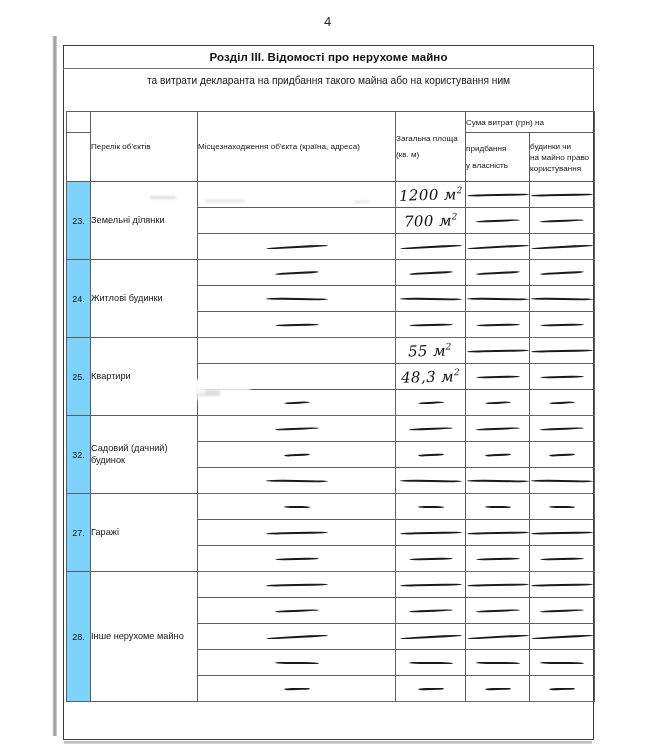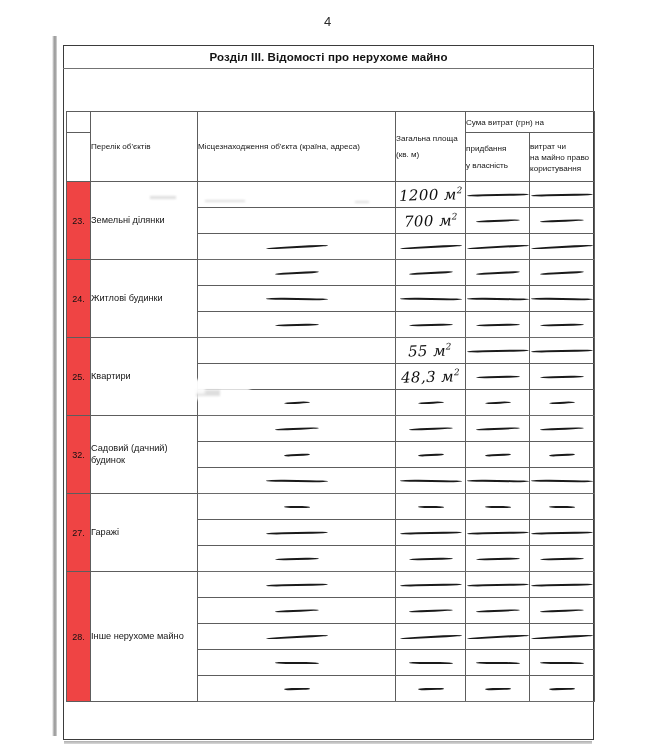--- a/index.html
+++ b/index.html
@@ -112,21 +112,21 @@
   td.numcell {
     width: 24px;
     text-align: center;
     font-size: 9px;
     font-weight: bold;
     color: #111;
     border-left: none;
     border-right: 1px solid #bfbfbf;
     border-top: 1px solid #8e8e8e;
     border-bottom: 1px solid #8e8e8e;
-    background: #ef4444;
+    background: #7dd3fc;
   }
 
   th.hd {
     text-align: left;
     padding: 3px 2px;
     line-height: 11px;
     font-size: 8.1px;
   }
   th.hd-num { border: none; }
 
@@ -222,20 +222,21 @@
 <div class="scan-edge-left"></div>
 <div class="scan-edge-bottom"></div>
 
 <div class="page-number">4</div>
 
 <div class="page-frame"></div>
 
 <div class="section-title">Розділ III. Відомості про нерухоме майно</div>
 
 <div class="section-subtitle">
+  <div>та витрати декларанта на придбання такого майна або на користування ним</div>
 </div>
 
 <div class="table-wrap">
   <table class="decl">
     <colgroup>
       <col style="width:24px">
       <col class="col-label">
       <col class="col-addr">
       <col class="col-area">
       <col class="col-buy">
@@ -255,21 +256,21 @@
         <th class="hd" colspan="2" style="height:20px">Сума витрат (грн) на</th>
       </tr>
       <tr>
         <th class="hd-num"></th>
         <th class="hd" style="height:48px">
           <div>придбання</div>
           <div style="height:6px"></div>
           <div>у власність</div>
         </th>
         <th class="hd">
-          <div>витрат чи</div>
+          <div>будинки чи</div>
           <div>на майно право</div>
           <div>користування</div>
         </th>
       </tr>
     </thead>
 
     <tbody id="tbody">
         <tr class="sec-start">
           <td class="numcell" rowspan="3">23.</td>
           <td class="rowlabel" rowspan="3">Земельні ділянки</td>

